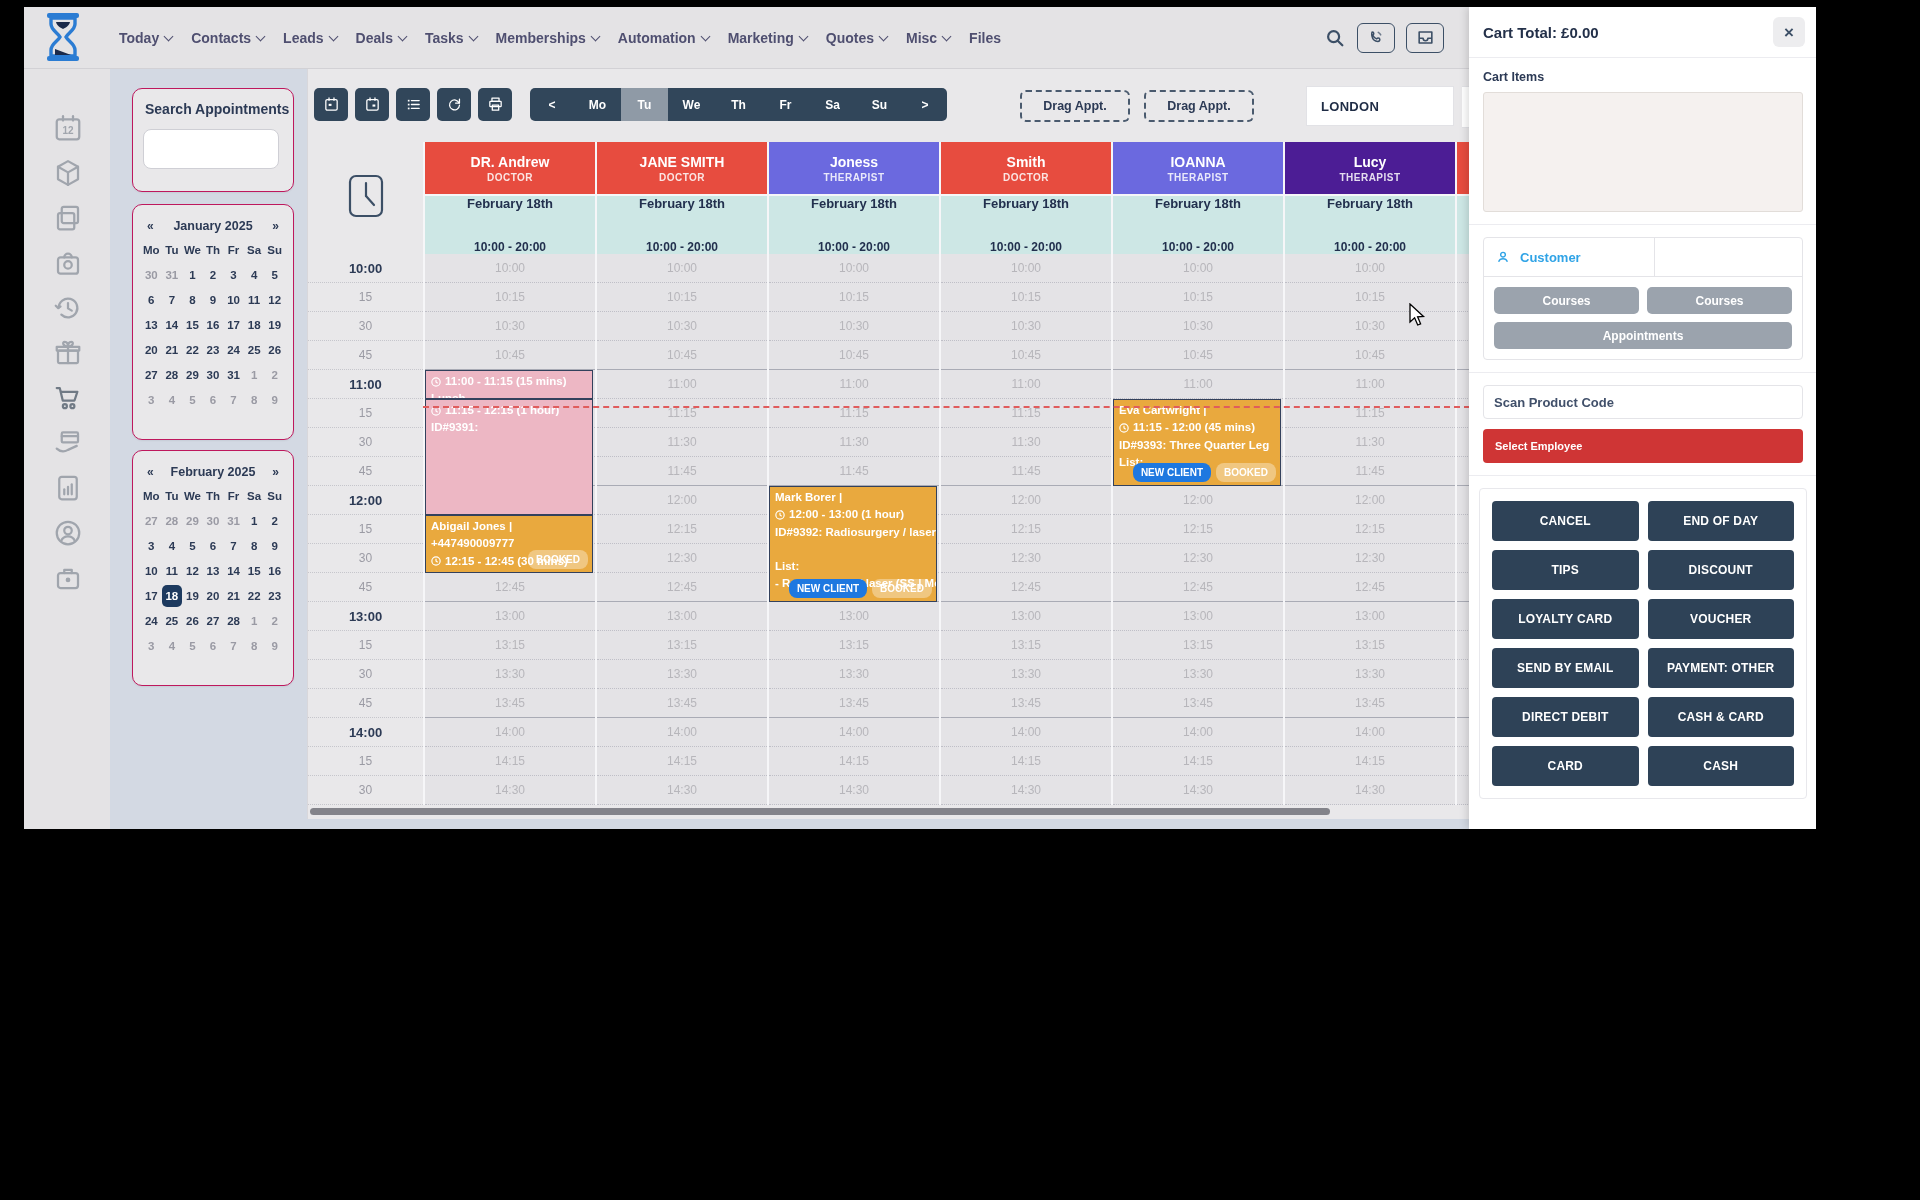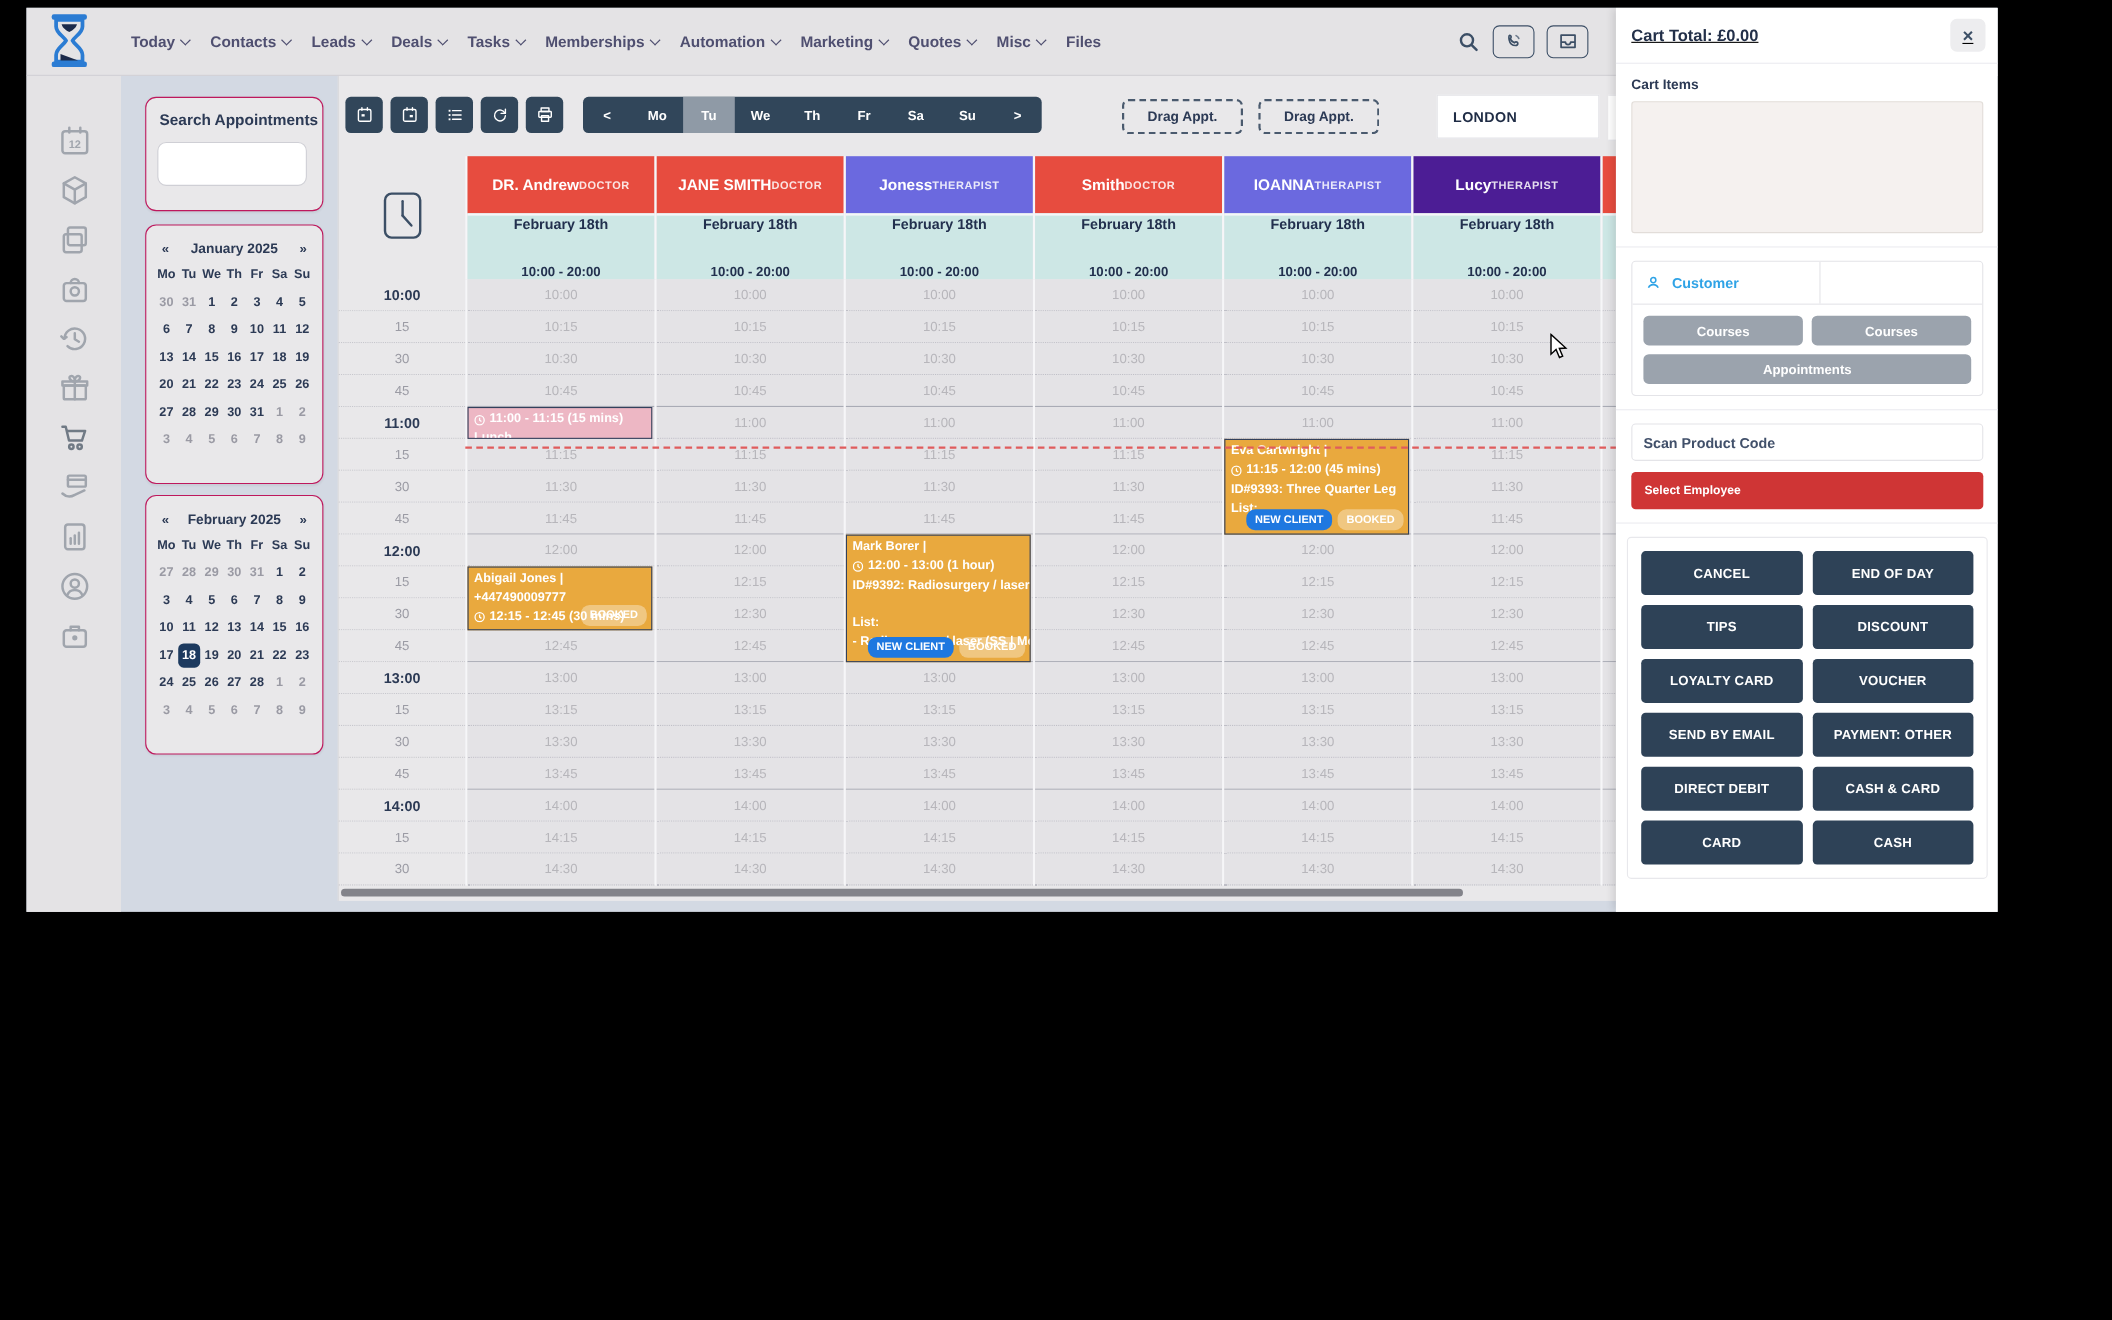--- a/index.html
+++ b/index.html
@@ -48,21 +48,21 @@
   .drag-btn{position:absolute;top:22px;height:32px;width:110px;background:transparent;border:2px dashed #4a5a6e;border-radius:6px;color:#2c3a55;font-size:12.5px;font-weight:700;}
   #drag0{left:712px;} #drag1{left:836px;}
   #location-box{position:absolute;left:998px;top:18px;width:148px;height:40px;background:#fff;border:1px solid #e2e2e6;display:flex;align-items:center;padding-left:14px;box-sizing:border-box;color:#1f2c45;font-size:13px;font-weight:700;letter-spacing:.3px;}
   #partial-box{position:absolute;left:1154px;top:18px;width:8px;height:40px;background:#fff;border-top:1px solid #e2e2e6;border-bottom:1px solid #e2e2e6;}
 
   #gridhead{display:flex;}
   .gcol{box-sizing:border-box;}
   .gutter{width:115px;}
   .staffcol{width:172px;border-left:2px solid #f6f6f8;}
   .sliver{width:15px;border-left:2px solid #f6f6f8;}
-  .head-color{height:52px;display:flex;align-items:center;justify-content:center;color:#fff;}
+  .head-color{height:52px;display:flex;flex-direction:column;align-items:center;justify-content:center;color:#fff;}
   .head-color .nm{font-size:14px;font-weight:700;}
   .head-color .rl{font-size:10px;font-weight:700;letter-spacing:.5px;opacity:.85;margin-top:2px;}
   .head-teal{height:58px;background:#cde7e5;display:flex;flex-direction:column;align-items:center;justify-content:space-between;color:#22304e;border-top:2px solid #f6f6f8;}
   .head-teal .dt{font-size:13px;font-weight:700;}
   .head-teal .hr{font-size:12px;font-weight:700;margin-top:3px;}
   .gutter-head{height:112px;position:relative;}
   .clockbox{position:absolute;left:40px;top:32px;color:#3c4f66;}
 
   #gridwrap{position:relative;}
   #gridbody{display:flex;}
@@ -77,21 +77,21 @@
   .badges{position:absolute;right:4px;bottom:3px;display:flex;gap:5px;}
   .badge{font-size:10px;font-weight:700;padding:2px 8px;border-radius:8px;color:#fff;white-space:nowrap;}
   .badge.new{background:#1e78e0;}
   .badge.booked{background:rgba(255,255,255,.35);}
   #redline{position:absolute;left:115px;right:0;border-top:2px dashed #e05c5c;z-index:40;}
   #hscroll{position:absolute;left:0;bottom:4px;width:100%;height:7px;}
   #hthumb{position:absolute;left:2px;top:0;width:1020px;height:7px;background:#83838a;border-radius:4px;}
 
   
   #cart{position:absolute;left:1445px;top:0;width:348px;height:822px;background:#fff;z-index:50;box-shadow:-2px 0 8px rgba(0,0,0,.15);}
-  #cart-header{height:50px;border-bottom:1px solid #ececf0;display:flex;align-items:center;justify-content:space-between;padding:0 12px 0 14px;text-decoration:underline;}
+  #cart-header{height:50px;border-bottom:1px solid #ececf0;display:flex;align-items:center;justify-content:space-between;padding:0 12px 0 14px;}
   #cart-title{color:#233049;font-size:15px;font-weight:700;}
   #cart-close{width:32px;height:30px;background:#ededef;border:none;border-radius:6px;color:#3c4f66;font-size:17px;font-weight:700;line-height:1;cursor:pointer;}
   .cart-section{border-bottom:1px solid #ececf0;padding:12px 14px;}
   #cart-items-label{color:#2c3a55;font-size:12.5px;font-weight:700;margin-bottom:8px;}
   #cart-items-box{height:118px;background:#f5f1ef;border:1px solid #e2ddd9;border-radius:3px;}
   #customer-card{border:1px solid #e4e4e8;border-radius:4px;overflow:hidden;}
   .cust-row{display:flex;border-bottom:1px solid #e4e4e8;height:38px;}
   .cust-cell-l{width:158px;display:flex;align-items:center;gap:10px;padding-left:12px;color:#2fa3e6;font-size:13px;font-weight:700;}
   .cust-cell-r{flex:1;border-left:1px solid #e4e4e8;display:flex;align-items:center;padding-left:10px;color:#9aa0a8;font-size:13px;font-weight:600;}
   #cust-buttons{padding:10px;display:grid;grid-template-columns:1fr 1fr;gap:8px;}
@@ -702,20 +702,32 @@
                 <svg width="10" height="10" viewBox="0 0 12 12" fill="none" stroke="#fff" stroke-width="1.4">
                   <circle cx="6" cy="6" r="5"></circle>
                   <path d="M6 3.2V6l2 1.4"></path>
                 </svg>
                 <span>11:00 - 11:15 (15 mins)</span>
               </div>
               <div class="aline">
                 <span>Lunch</span>
               </div>
             </div>
+            <div class="appt" style="left: 117px; width: 168px; top: 145px; height: 116px; background: rgb(237, 183, 196);">
+              <div class="aline">
+                <svg width="10" height="10" viewBox="0 0 12 12" fill="none" stroke="#fff" stroke-width="1.4">
+                  <circle cx="6" cy="6" r="5"></circle>
+                  <path d="M6 3.2V6l2 1.4"></path>
+                </svg>
+                <span>11:15 - 12:15 (1 hour)</span>
+              </div>
+              <div class="aline">
+                <span>ID#9391:</span>
+              </div>
+            </div>
             <div class="appt" style="left: 117px; width: 168px; top: 261px; height: 58px; background: rgb(233, 169, 62);">
               <div class="aline">
                 <span>Abigail Jones |</span>
               </div>
               <div class="aline">
                 <span>+447490009777</span>
               </div>
               <div class="aline">
                 <svg width="10" height="10" viewBox="0 0 12 12" fill="none" stroke="#fff" stroke-width="1.4">
                   <circle cx="6" cy="6" r="5"></circle>

